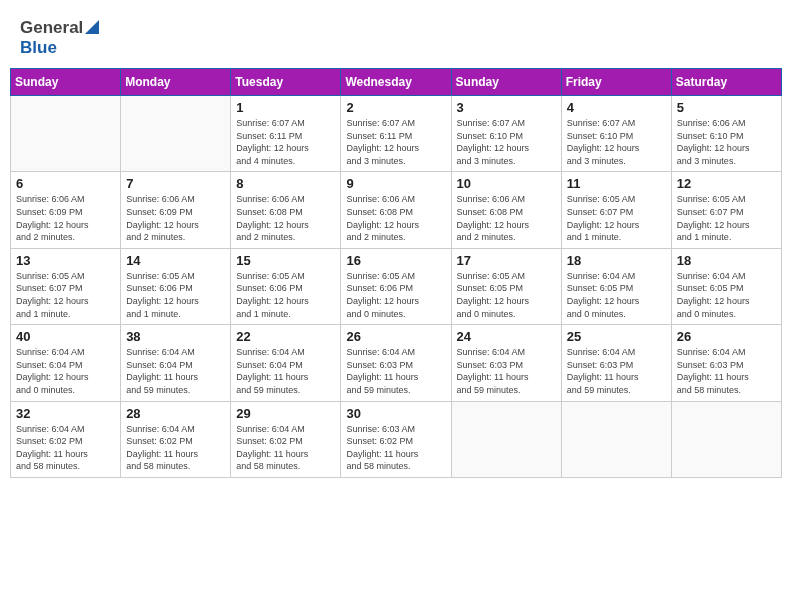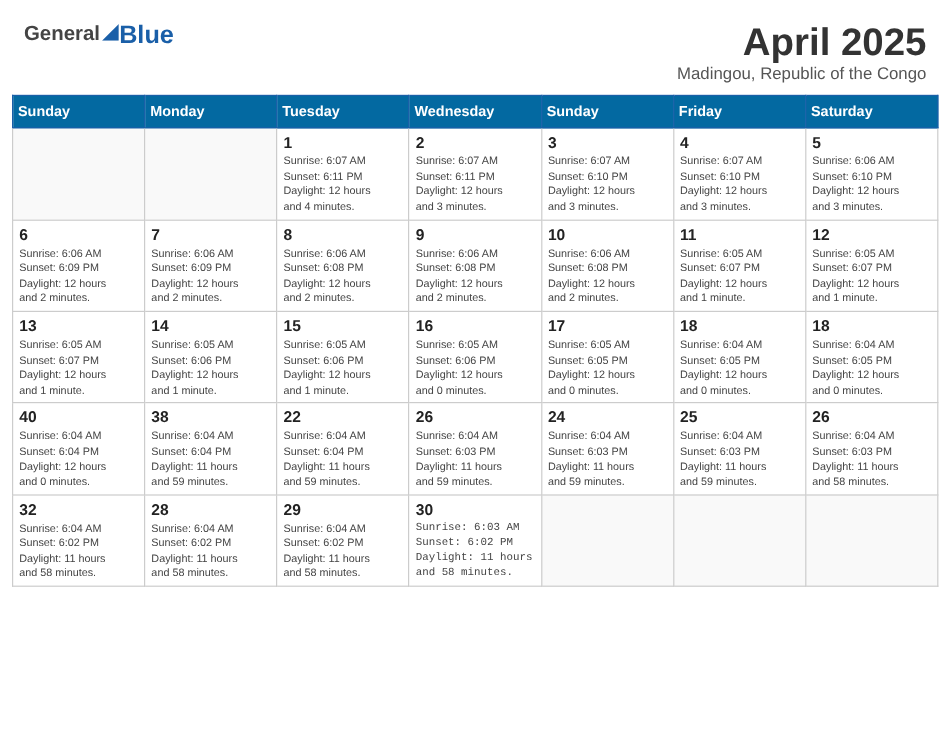--- a/index.html
+++ b/index.html
@@ -11,21 +11,21 @@
       padding: 10px;
     }
     .header {
       display: flex;
       justify-content: space-between;
       align-items: flex-start;
       padding: 8px 10px 4px 10px;
     }
     .logo {
       display: flex;
-      flex-direction: row;
+      flex-direction: column;
       align-items: flex-start;
     }
     .title-area {
       text-align: right;
     }
     .month-title {
       font-size: 32px;
       font-weight: bold;
       color: #333;
       line-height: 1.1;
@@ -33,21 +33,21 @@
     .location {
       font-size: 14px;
       color: #555;
     }
     .calendar {
       width: 100%;
       border-collapse: collapse;
       margin-top: 6px;
     }
     .calendar th {
-      background: #0369a1;
+      background: #a21caf;
       color: #fff;
       font-size: 12px;
       font-weight: bold;
       padding: 6px 4px;
       text-align: left;
       border: 1px solid #1a5fa8;
     }
     .calendar td {
       vertical-align: top;
       border: 1px solid #ccc;
@@ -75,42 +75,38 @@
     .logo-row {
       display: flex;
       align-items: center;
     }
     .logo-text-general {
       font-size: 17px;
       font-weight: bold;
       color: #444;
     }
     .logo-text-blue-part {
-      font-size: 21px;
+      font-size: 17px;
       font-weight: bold;
       color: #1a5fa8;
     }
   </style>
 </head>
 <body>
 
 <div class="header">
   <div class="logo">
     <div class="logo-row">
       <span class="logo-text-general">General</span>
       <svg width="14" height="14" viewBox="0 0 14 14" style="margin-left:2px; margin-bottom:2px;">
         <polygon points="0,14 14,14 14,0" fill="#1a5fa8"></polygon>
       </svg>
     </div>
     <span class="logo-text-blue-part">Blue</span>
   </div>
-  <div class="title-area">
-    <div class="month-title">April 2025</div>
-    <div class="location">Madingou, Republic of the Congo</div>
-  </div>
 </div>
 
 <table class="calendar">
   <thead>
     <tr>
     <th>Sunday</th>
         <th>Monday</th>
         <th>Tuesday</th>
         <th>Wednesday</th>
         <th>Sunday</th>
@@ -328,21 +324,21 @@
         </td>
         <td>
           <span class="day-number">29</span>
           <div class="day-info" style="white-space: pre-line;">Sunrise: 6:04 AM
 Sunset: 6:02 PM
 Daylight: 11 hours
 and 58 minutes.</div>
         </td>
         <td>
           <span class="day-number">30</span>
-          <div class="day-info" style="white-space: pre-line; font-family: Liberation Mono, monospace;">Sunrise: 6:03 AM
+          <div class="day-info" style="white-space: pre-line;">Sunrise: 6:03 AM
 Sunset: 6:02 PM
 Daylight: 11 hours
 and 58 minutes.</div>
         </td>
         <td class="empty"></td>
         <td class="empty"></td>
         <td class="empty"></td>
       </tr>
     </tbody>
 </table>

